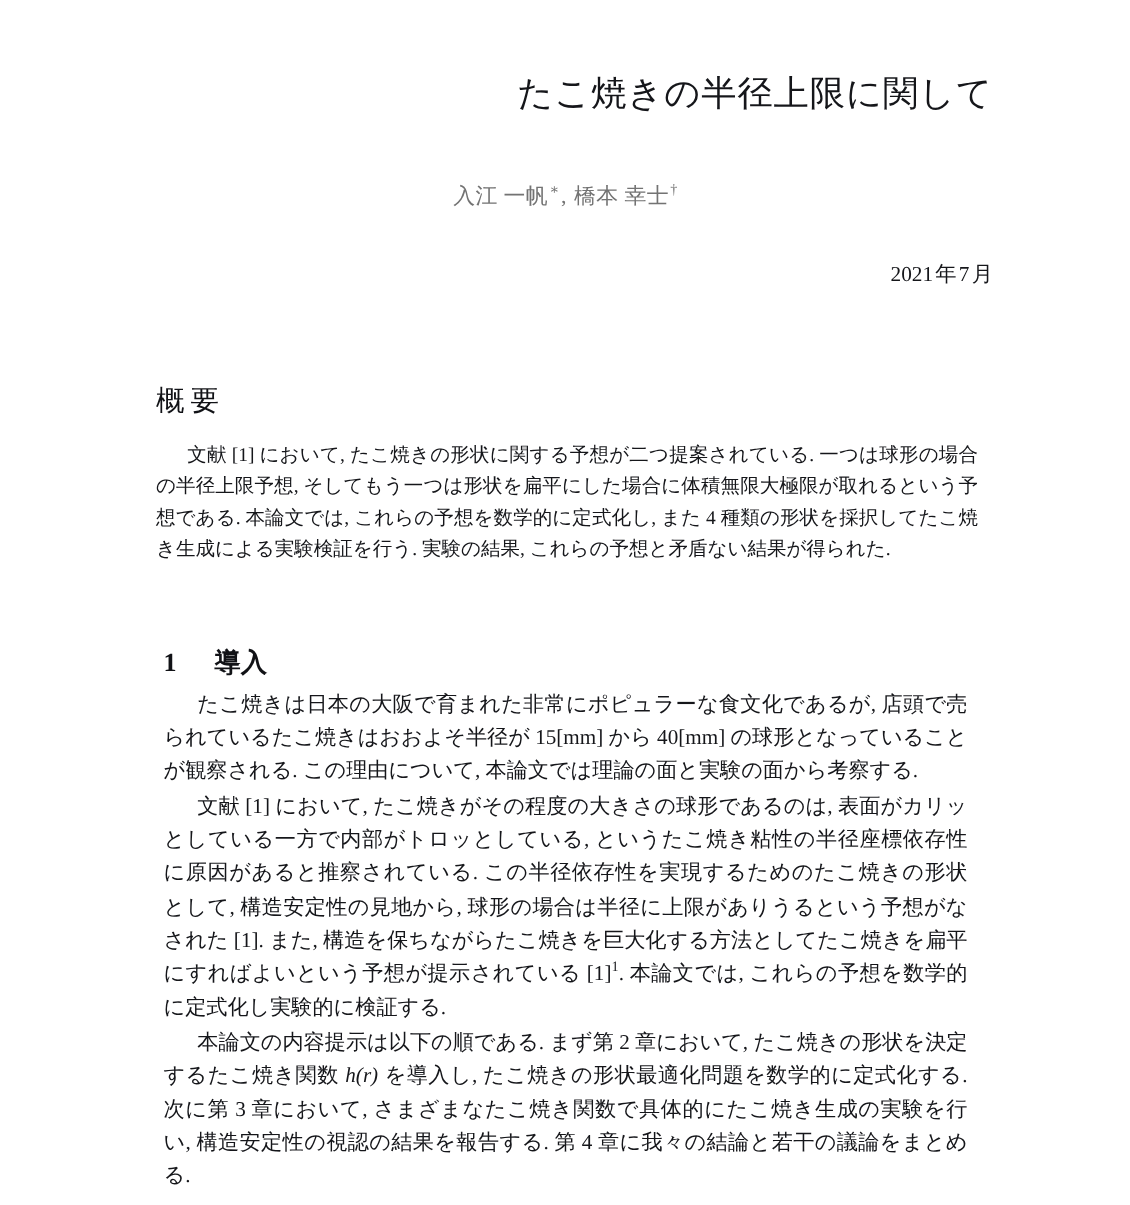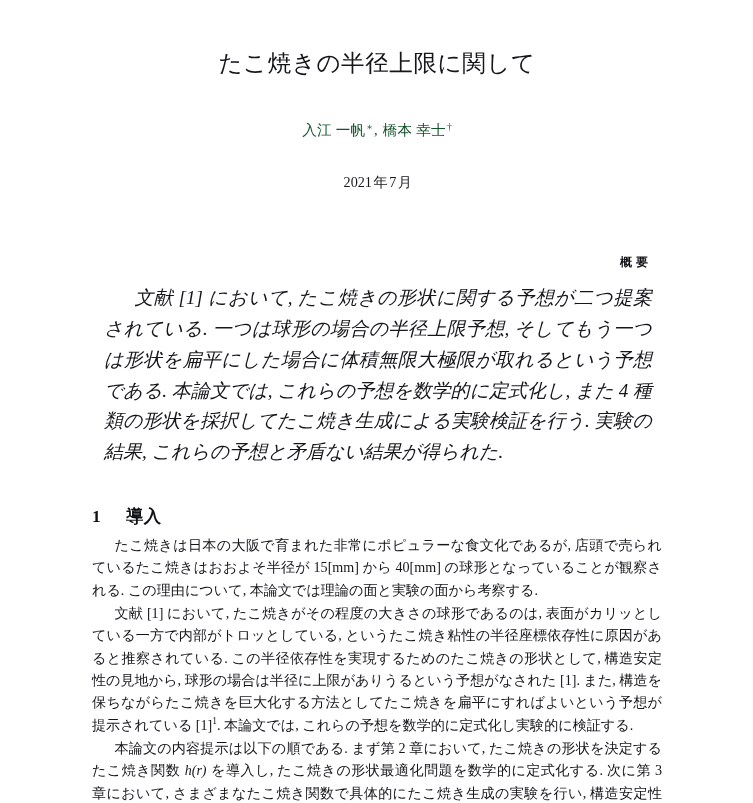--- a/index.html
+++ b/index.html
@@ -26,84 +26,83 @@
 
   .content {
     position: absolute;
     left: 92px;
     top: 0;
     width: 570px;
   }
 
   
   .paper-title {
-    text-align: center;
+    text-align: right;
     font-size: 23.5px;
     font-weight: 400;
     letter-spacing: 0.6px;
     margin: 0;
     padding-top: 48px;
     line-height: 1.3;
     color: #15161a;
   }
 
   .authors {
     text-align: center;
     font-size: 14.6px;
     margin: 0;
     padding-top: 42px;
-    color: #14532d;
+    color: #737373;
     letter-spacing: 0.2px;
   }
   .authors .sep { padding: 0 1px; }
   .authors sup {
     font-size: 9.5px;
     vertical-align: super;
     padding-left: 1px;
   }
   .author-name .given { padding-left: 4px; }
 
   .pubdate {
-    text-align: center;
+    text-align: right;
     font-size: 14.2px;
     margin: 0;
     padding-top: 33px;
     color: #15161a;
   }
   .pubdate .num { padding: 0 1.5px; }
 
   
   .abstract-block {
     margin: 0;
     padding-top: 62px;
     padding-left: 12px;
     padding-right: 10px;
   }
   .abstract-heading {
-    text-align: right;
-    font-size: 12px;
-    font-weight: bold;
+    text-align: left;
+    font-size: 19px;
+    font-weight: normal;
     letter-spacing: 4px;
     margin: 0 0 12px 0;
     color: #111216;
   }
   .abstract-body {
-    font-size: 19px;
+    font-size: 13px;
     line-height: 1.62;
     text-align: justify;
     text-justify: inter-character;
     text-indent: 1.6em;
     margin: 0;
     color: #15161a;
-    font-style: italic;
   }
 
   
   .section {
-    margin: 0;
+    margin: 17px;
     padding-top: 36px;
   }
   .section-heading {
     font-size: 17.4px;
     font-weight: bold;
     margin: 0 0 6px 0;
     color: #111216;
     letter-spacing: 0.3px;
   }
   .section-heading .secnum {

